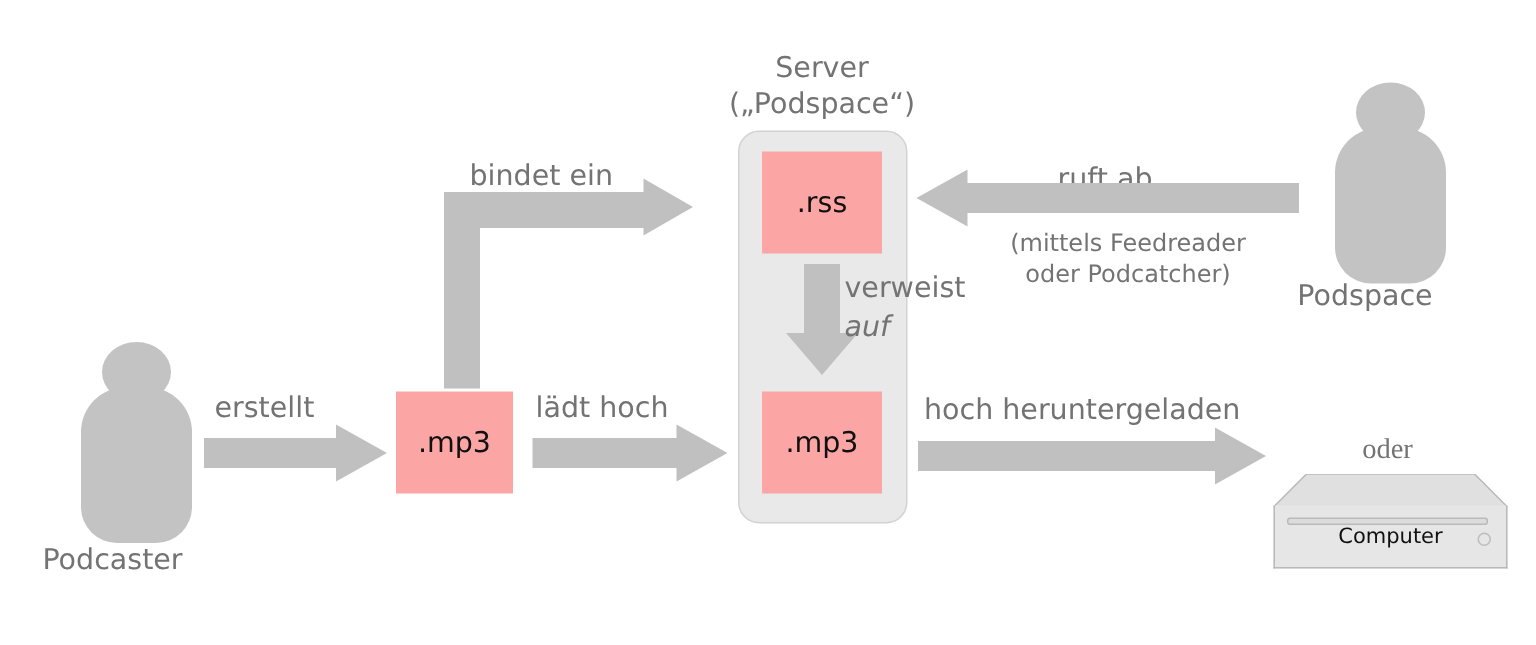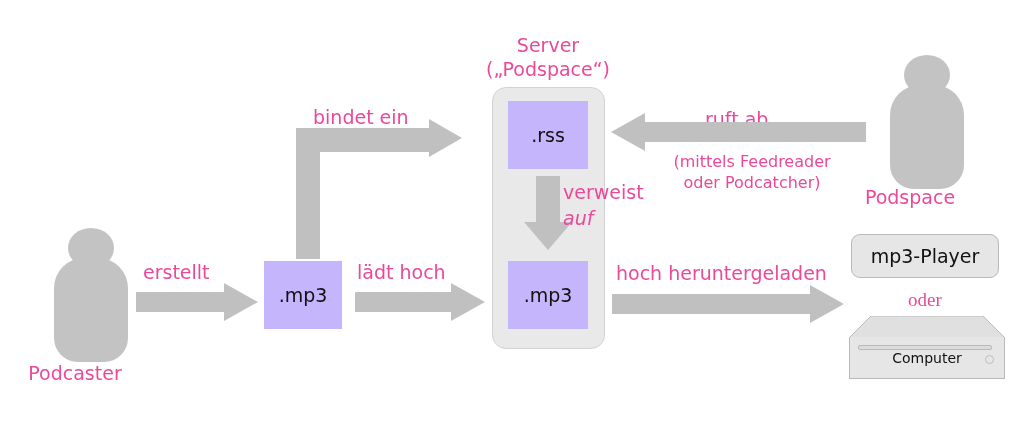--- a/index.html
+++ b/index.html
@@ -15,21 +15,21 @@
     position: relative;
     width: 1024px;
     height: 430px;
     background: #ffffff;
     overflow: hidden;
   }
   .lbl {
     position: absolute;
     font-size: 19px;
     line-height: 23px;
-    color: #ec4899;
+    color: #737373;
     white-space: nowrap;
     text-align: right;
   }
   .lbl.small {
     font-size: 16px;
     line-height: 21px;
   }
   .center {
     transform: translateX(-50%);
   }
@@ -53,21 +53,21 @@
     top: 30px;
     transform: translateX(-50%);
     width: 74px;
     height: 104px;
     border-radius: 30px 30px 24px 24px;
     background: #c3c3c3;
   }
   
   .filebox {
     position: absolute;
-    background: #c4b5fd;
+    background: #fca5a5;
     display: flex;
     align-items: center;
     justify-content: center;
     font-size: 19px;
     color: #111111;
   }
   
   .server-box {
     position: absolute;
     background: #e9e9e9;
@@ -195,21 +195,20 @@
     <polygon points="255,9 34,9 34,0 0,19 34,38 34,29 255,29" fill="#c0c0c0"></polygon>
   </svg>
   <div class="lbl small center" style="left:752px; top:172px;">oder Podcatcher)</div>
   <div class="lbl small center" style="left:752px; top:151px;">(mittels Feedreader</div>
 
   <div class="lbl" style="left:616px; top:262px;">hoch heruntergeladen</div>
   <svg class="arrow" style="left:612px; top:285px;" width="232" height="38" viewBox="0 0 232 38">
     <polygon points="0,9 198,9 198,0 232,19 198,38 198,29 0,29" fill="#c0c0c0"></polygon>
   </svg>
 
-  <div class="mp3player" style="left:851px; top:234px; width:148px; height:44px;">mp3-Player</div>
 
   <div class="lbl center" style="left:925px; top:288px;font-family:Liberation Serif, serif;">oder</div>
 
   <div class="computer" style="left:849px; top:316px; width:156px; height:63px;">
     <svg class="top" viewBox="0 0 156 22" preserveAspectRatio="none">
       <polygon points="22,0 134,0 156,22 0,22" fill="#e0e0e0" stroke="#b9b9b9" stroke-width="1"></polygon>
     </svg>
     <div class="front">
       <span>Computer</span>
     </div>

